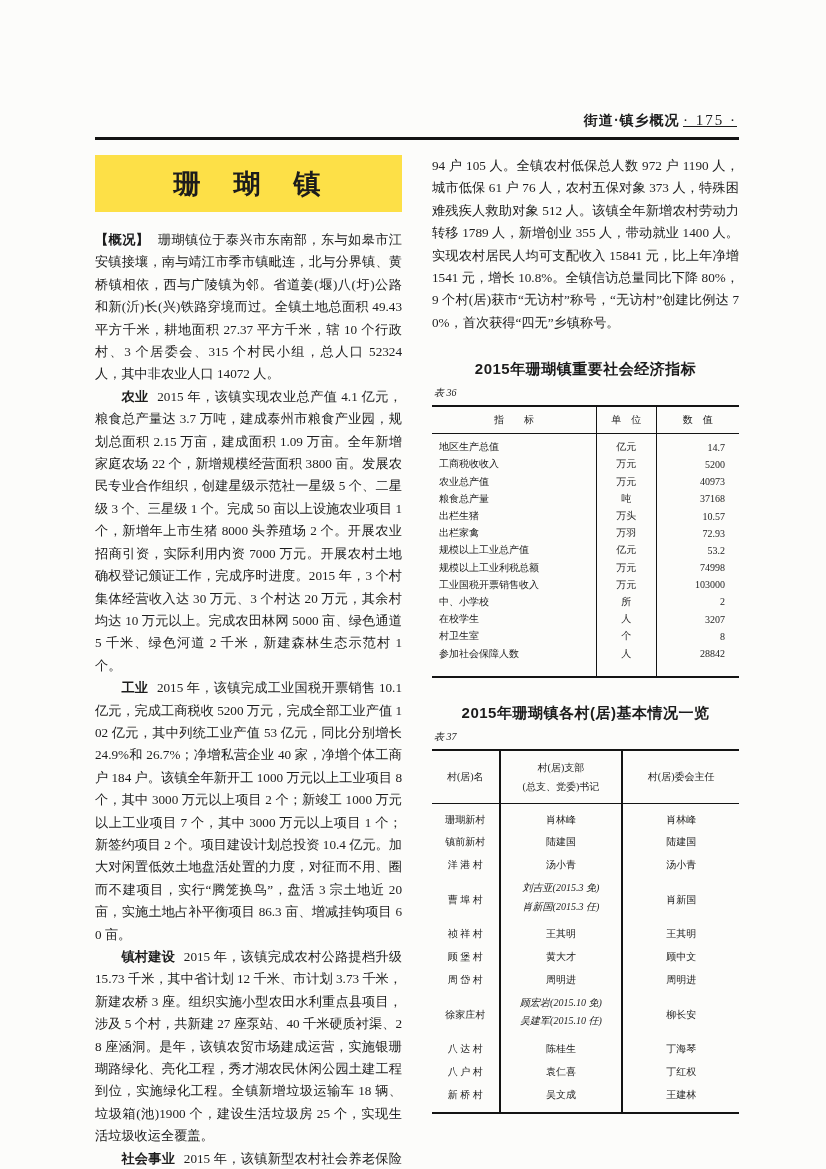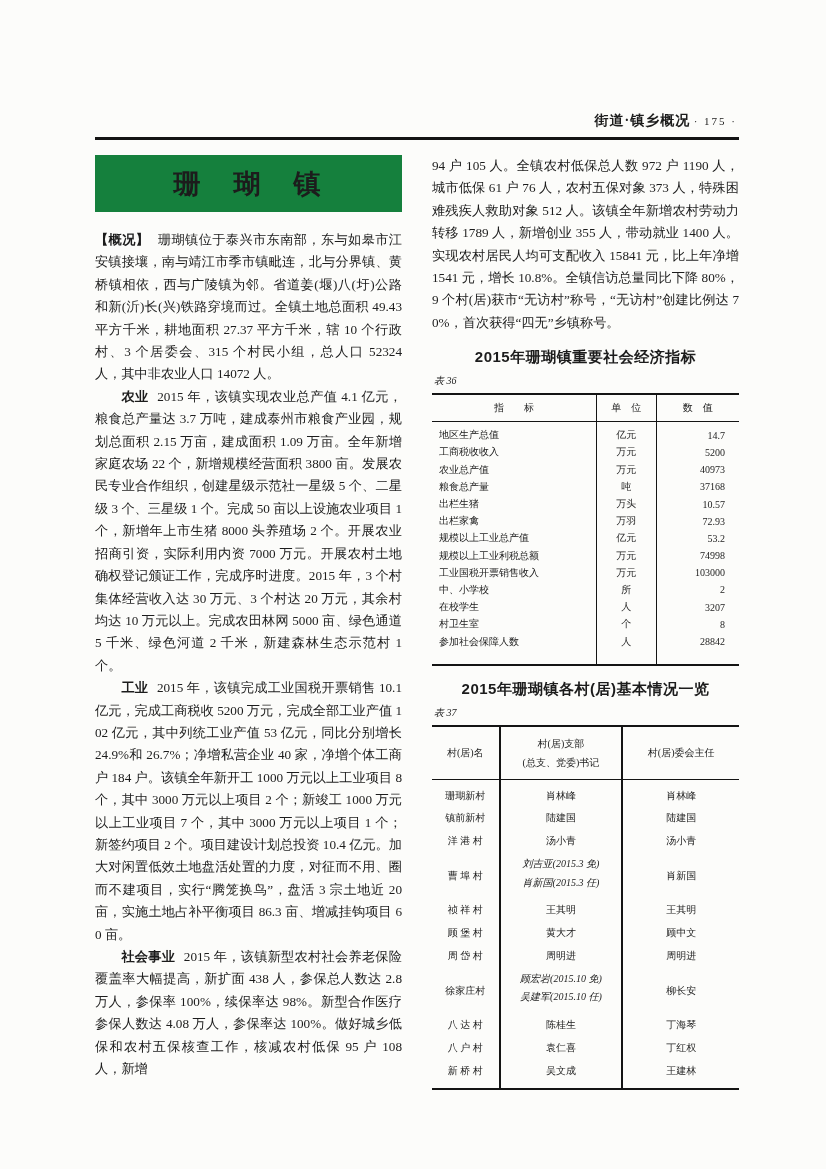--- a/index.html
+++ b/index.html
@@ -5,37 +5,37 @@
   * { margin:0; padding:0; box-sizing:border-box; }
   html,body { background:#e8e8e6; }
   .page {
     position:relative; width:826px; height:1169px; margin:0 auto;
     background:#fcfcfa; color:#1c1c1c; overflow:hidden;
     font-family:"Liberation Serif","DejaVu Serif",serif;
   }
   .content { position:absolute; left:95px; top:112px; width:644px; }
   .running-head { text-align:right; font-size:14px; margin-bottom:7px; padding-right:2px; }
   .running-head .sect { font-weight:bold; letter-spacing:1px; }
-  .running-head .pageno { font-size:11px; letter-spacing:2px; }
+  .running-head .pageno { font-size:15px; letter-spacing:2px;text-decoration:underline; }
   .header-rule { height:3px; background:#141414; }
   .columns { display:flex; gap:30px; margin-top:15px; }
   .col-left { width:307px; }
   .col-right { width:307px; }
   .town-title-box {
-    background:#15803d; height:57px; margin-bottom:17px;
+    background:#fde047; height:57px; margin-bottom:17px;
     display:flex; align-items:center; justify-content:center;
   }
   .town-title { font-size:27px; font-weight:bold; letter-spacing:3px; }
   .para {
     font-size:13.2px; line-height:22.4px; text-align:justify;
     text-indent:2em; word-break:break-all;
   }
   .para.no-indent { text-indent:0; }
   .para-label { font-weight:bold; margin-right:0.65em; }
-  .table-block { margin-top:14px; }
+  .table-block { margin-top:26px; }
   .table-title {
     text-align:center; font-weight:bold; font-size:15px;
     font-family:"Liberation Sans","DejaVu Sans",sans-serif; letter-spacing:0.5px;
   }
   .table-label { font-style:italic; font-size:10px; margin:7px 0 5px 2px; }
   table { width:100%; border-collapse:collapse; table-layout:fixed; }
   .t36, .t37 { border-top:2.5px solid #141414; border-bottom:2.5px solid #141414; font-size:10px; }
   .t36 th, .t37 th { font-weight:normal; border-bottom:1.4px solid #141414; padding:6px 0; text-align:center; }
   .t36 tr > *:nth-child(n+2) { border-left:1.5px solid #141414; }
   .t37 tr > *:nth-child(n+2) { border-left:2.5px solid #141414; }
@@ -66,20 +66,21 @@
     <div class="columns">
 
       <div class="col-left">
         <div class="town-title-box">
           <span class="town-title">珊　瑚　镇</span>
         </div>
 
         <p class="para no-indent"><span class="para-label">【概况】</span><span>珊瑚镇位于泰兴市东南部，东与如皋市江安镇接壤，南与靖江市季市镇毗连，北与分界镇、黄桥镇相依，西与广陵镇为邻。省道姜(堰)八(圩)公路和新(沂)长(兴)铁路穿境而过。全镇土地总面积 49.43 平方千米，耕地面积 27.37 平方千米，辖 10 个行政村、3 个居委会、315 个村民小组，总人口 52324 人，其中非农业人口 14072 人。</span></p>
         <p class="para"><span class="para-label">农业</span><span>2015 年，该镇实现农业总产值 4.1 亿元，粮食总产量达 3.7 万吨，建成泰州市粮食产业园，规划总面积 2.15 万亩，建成面积 1.09 万亩。全年新增家庭农场 22 个，新增规模经营面积 3800 亩。发展农民专业合作组织，创建星级示范社一星级 5 个、二星级 3 个、三星级 1 个。完成 50 亩以上设施农业项目 1 个，新增年上市生猪 8000 头养殖场 2 个。开展农业招商引资，实际利用内资 7000 万元。开展农村土地确权登记颁证工作，完成序时进度。2015 年，3 个村集体经营收入达 30 万元、3 个村达 20 万元，其余村均达 10 万元以上。完成农田林网 5000 亩、绿色通道 5 千米、绿色河道 2 千米，新建森林生态示范村 1 个。</span></p>
         <p class="para"><span class="para-label">工业</span><span>2015 年，该镇完成工业国税开票销售 10.1 亿元，完成工商税收 5200 万元，完成全部工业产值 102 亿元，其中列统工业产值 53 亿元，同比分别增长 24.9%和 26.7%；净增私营企业 40 家，净增个体工商户 184 户。该镇全年新开工 1000 万元以上工业项目 8 个，其中 3000 万元以上项目 2 个；新竣工 1000 万元以上工业项目 7 个，其中 3000 万元以上项目 1 个；新签约项目 2 个。项目建设计划总投资 10.4 亿元。加大对闲置低效土地盘活处置的力度，对征而不用、圈而不建项目，实行“腾笼换鸟”，盘活 3 宗土地近 20 亩，实施土地占补平衡项目 86.3 亩、增减挂钩项目 60 亩。</span></p>
+        <p class="para"><span class="para-label">镇村建设</span><span>2015 年，该镇完成农村公路提档升级 15.73 千米，其中省计划 12 千米、市计划 3.73 千米，新建农桥 3 座。组织实施小型农田水利重点县项目，涉及 5 个村，共新建 27 座泵站、40 千米硬质衬渠、28 座涵洞。是年，该镇农贸市场建成运营，实施银珊瑚路绿化、亮化工程，秀才湖农民休闲公园土建工程到位，实施绿化工程。全镇新增垃圾运输车 18 辆、垃圾箱(池)1900 个，建设生活垃圾房 25 个，实现生活垃圾收运全覆盖。</span></p>
         <p class="para"><span class="para-label">社会事业</span><span>2015 年，该镇新型农村社会养老保险覆盖率大幅提高，新扩面 438 人，参保总人数达 2.8 万人，参保率 100%，续保率达 98%。新型合作医疗参保人数达 4.08 万人，参保率达 100%。做好城乡低保和农村五保核查工作，核减农村低保 95 户 108 人，新增</span></p>
       </div>
 
       <div class="col-right">
         <p class="para no-indent">94 户 105 人。全镇农村低保总人数 972 户 1190 人，城市低保 61 户 76 人，农村五保对象 373 人，特殊困难残疾人救助对象 512 人。该镇全年新增农村劳动力转移 1789 人，新增创业 355 人，带动就业 1400 人。实现农村居民人均可支配收入 15841 元，比上年净增 1541 元，增长 10.8%。全镇信访总量同比下降 80%，9 个村(居)获市“无访村”称号，“无访村”创建比例达 70%，首次获得“四无”乡镇称号。</p>
 
         <div class="table-block">
           <div class="table-title">2015年珊瑚镇重要社会经济指标</div>
           <div class="table-label">表 36</div>
           <table class="t36">

